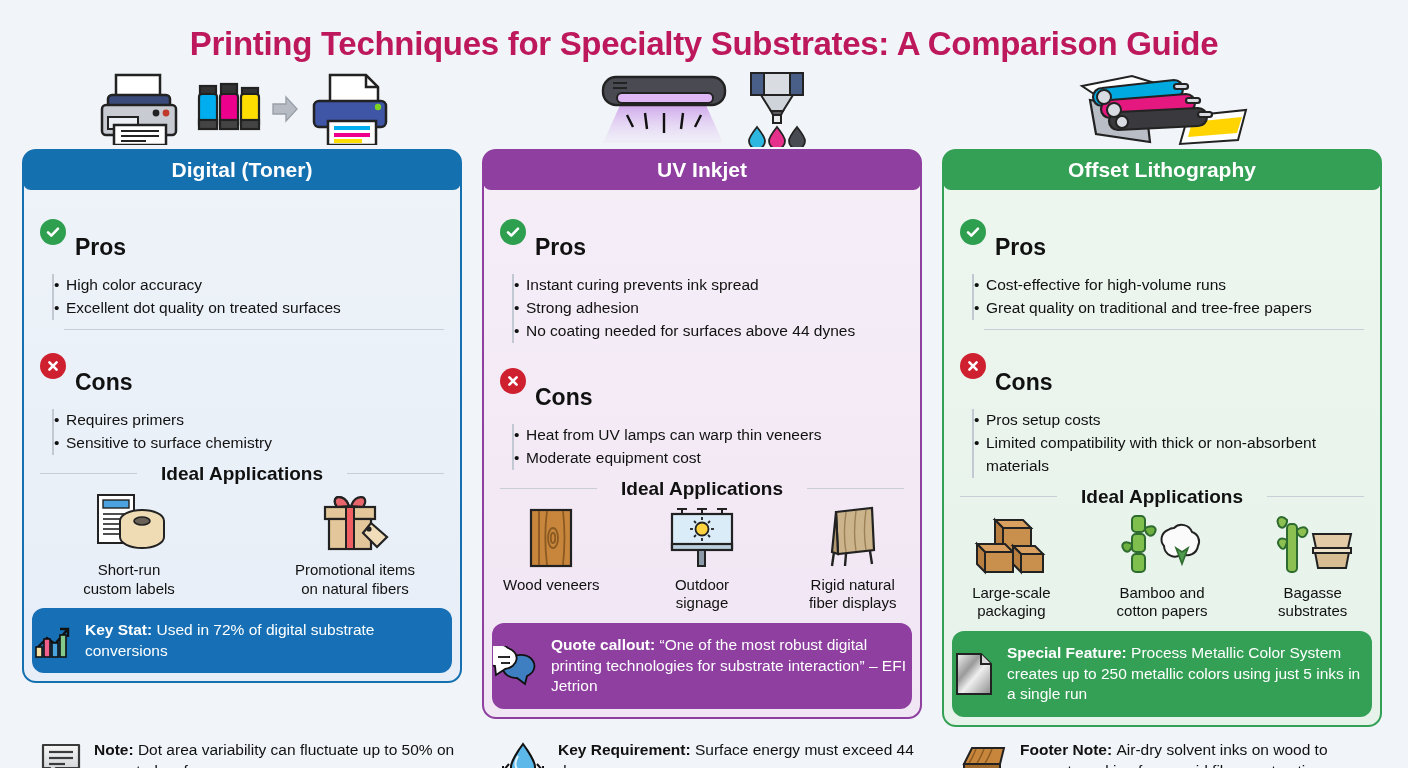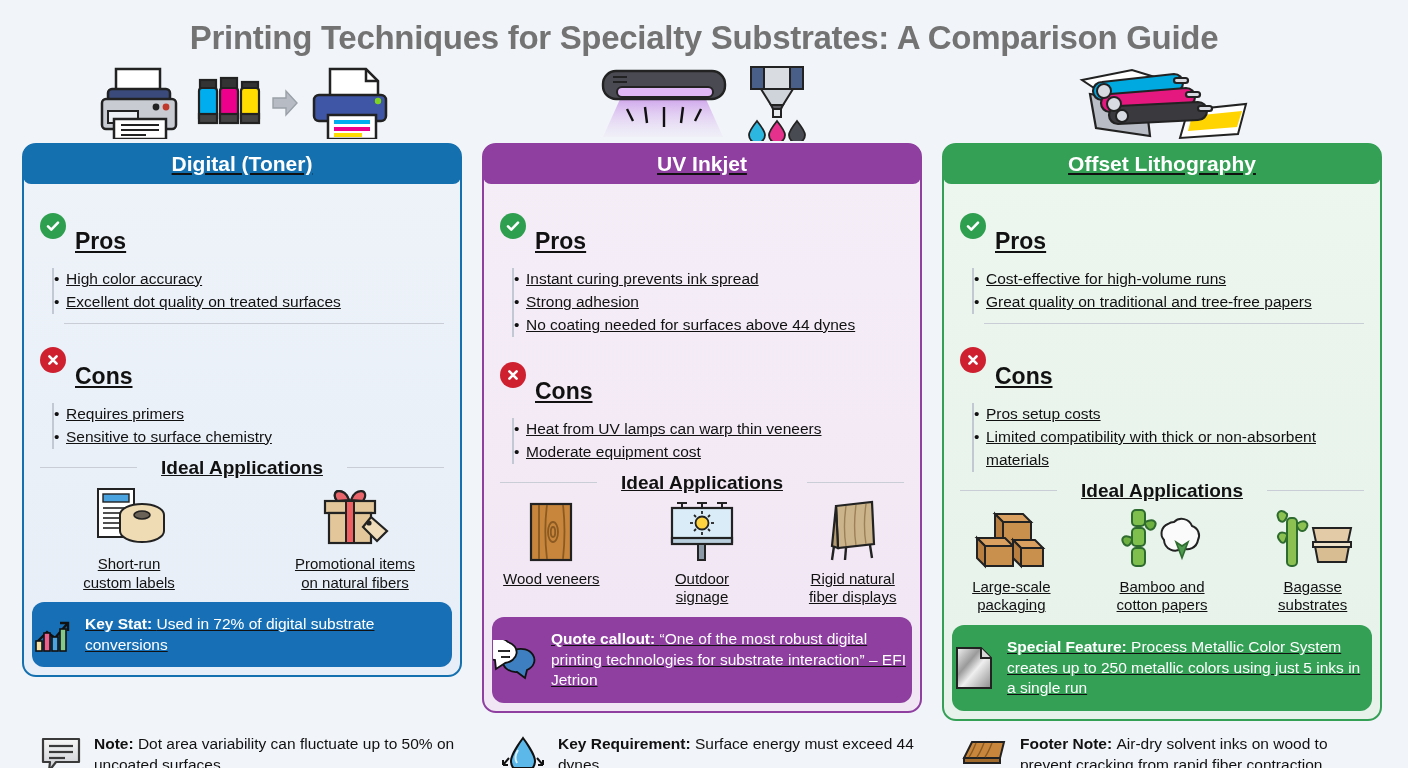--- a/index.html
+++ b/index.html
@@ -7,25 +7,25 @@
     width: 1408px; height: 768px;
     background: #f1f4f8;
     font-family: "Liberation Sans", sans-serif;
     color: #111; overflow: hidden; position: relative;
   }
   .page-title {
     text-align: center;
     font-size: 33px;
     font-weight: bold;
     letter-spacing: -0.3px;
-    padding-top: 19px;
-    color: #737373;
+    padding-top: 25px;
+    color: #be185d;
   }
   .columns { display: flex; padding: 0 22px; gap: 20px; margin-top: 6px; }
-  .col { width: 440px; position: relative; display: flex; flex-direction: column; text-decoration: underline; }
+  .col { width: 440px; position: relative; display: flex; flex-direction: column; }
 
   .hero { height: 80px; display: flex; align-items: center; justify-content: center; gap: 10px; }
 
   .panel {
     border-radius: 14px;
     border: 2px solid;
     position: relative;
     padding-bottom: 8px;
   }
   .panel.blue   { border-color: #1570b0; background: linear-gradient(180deg,#eef3f9 0%, #e7eef7 100%); }

